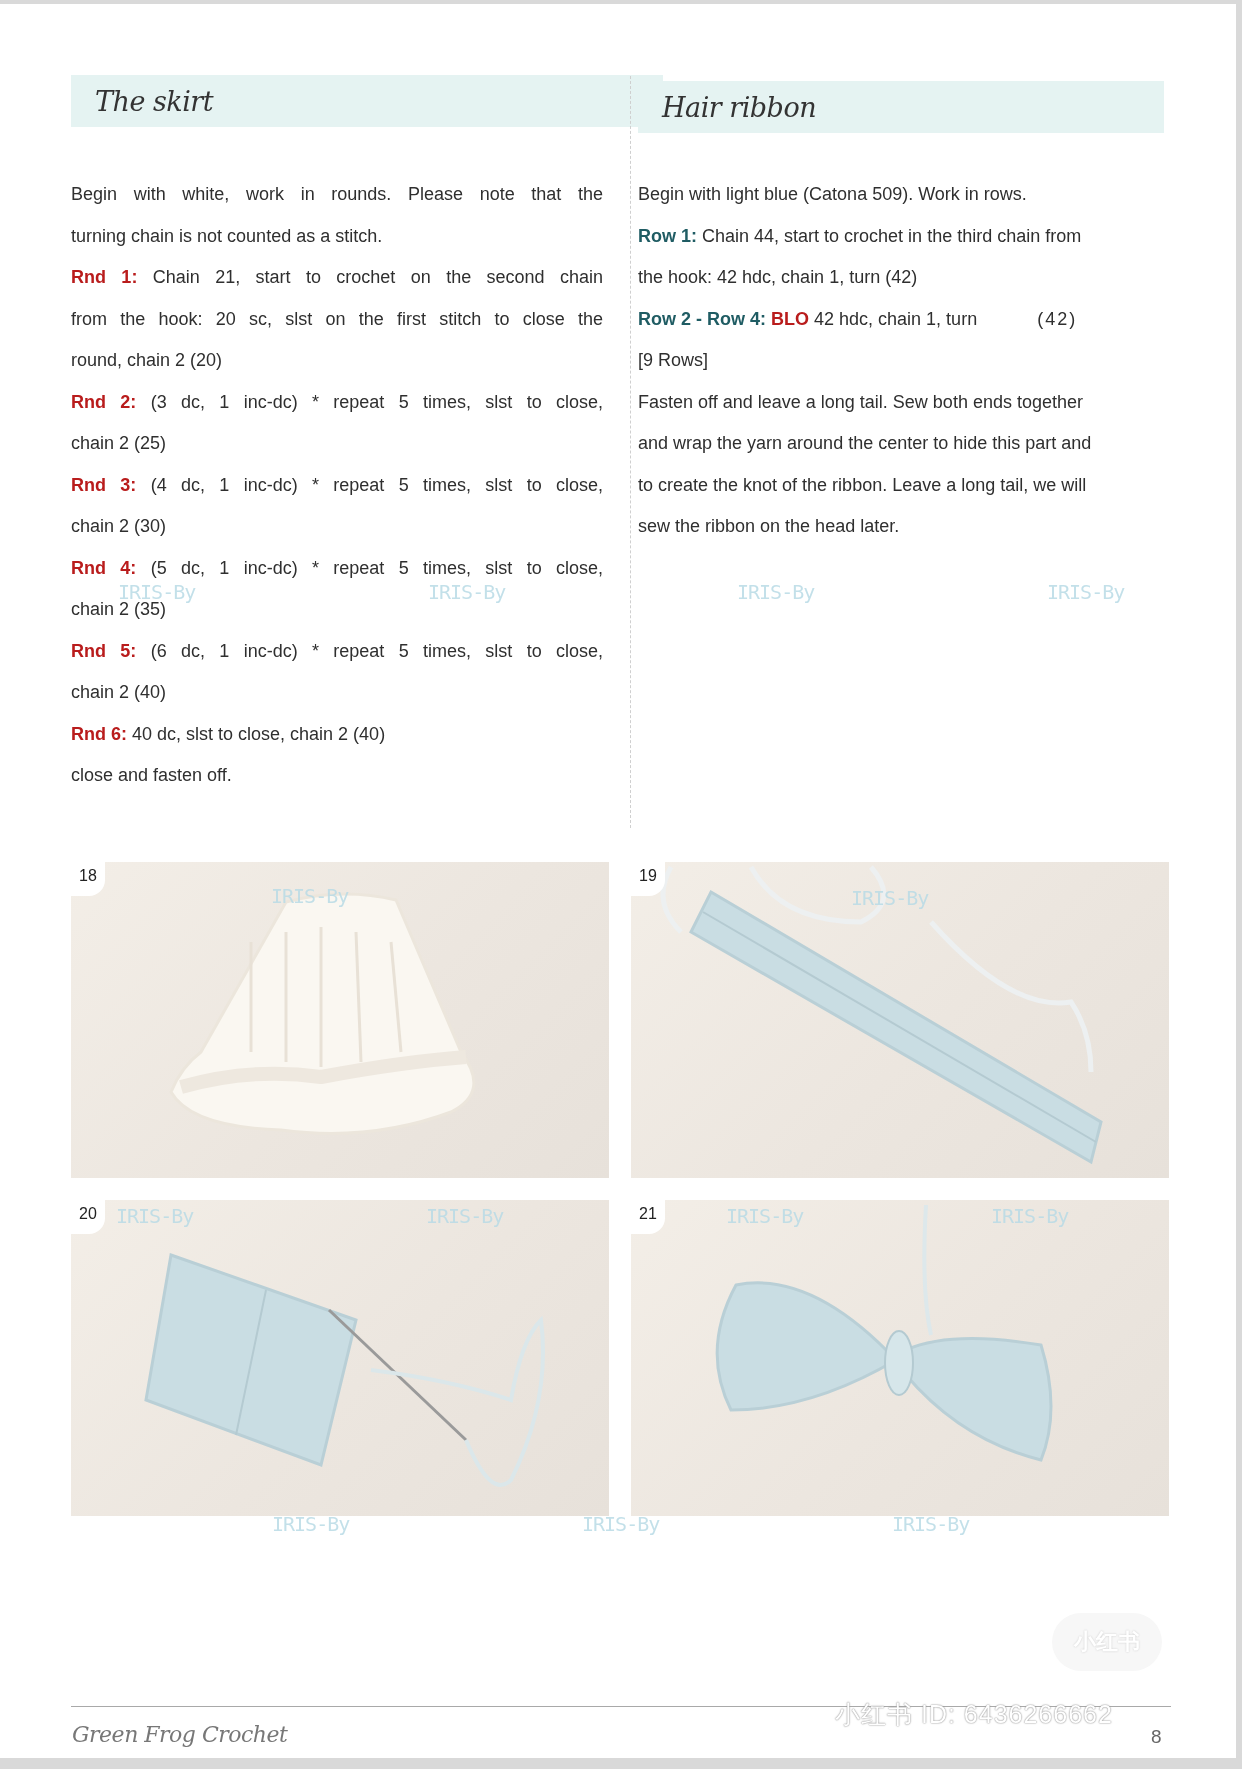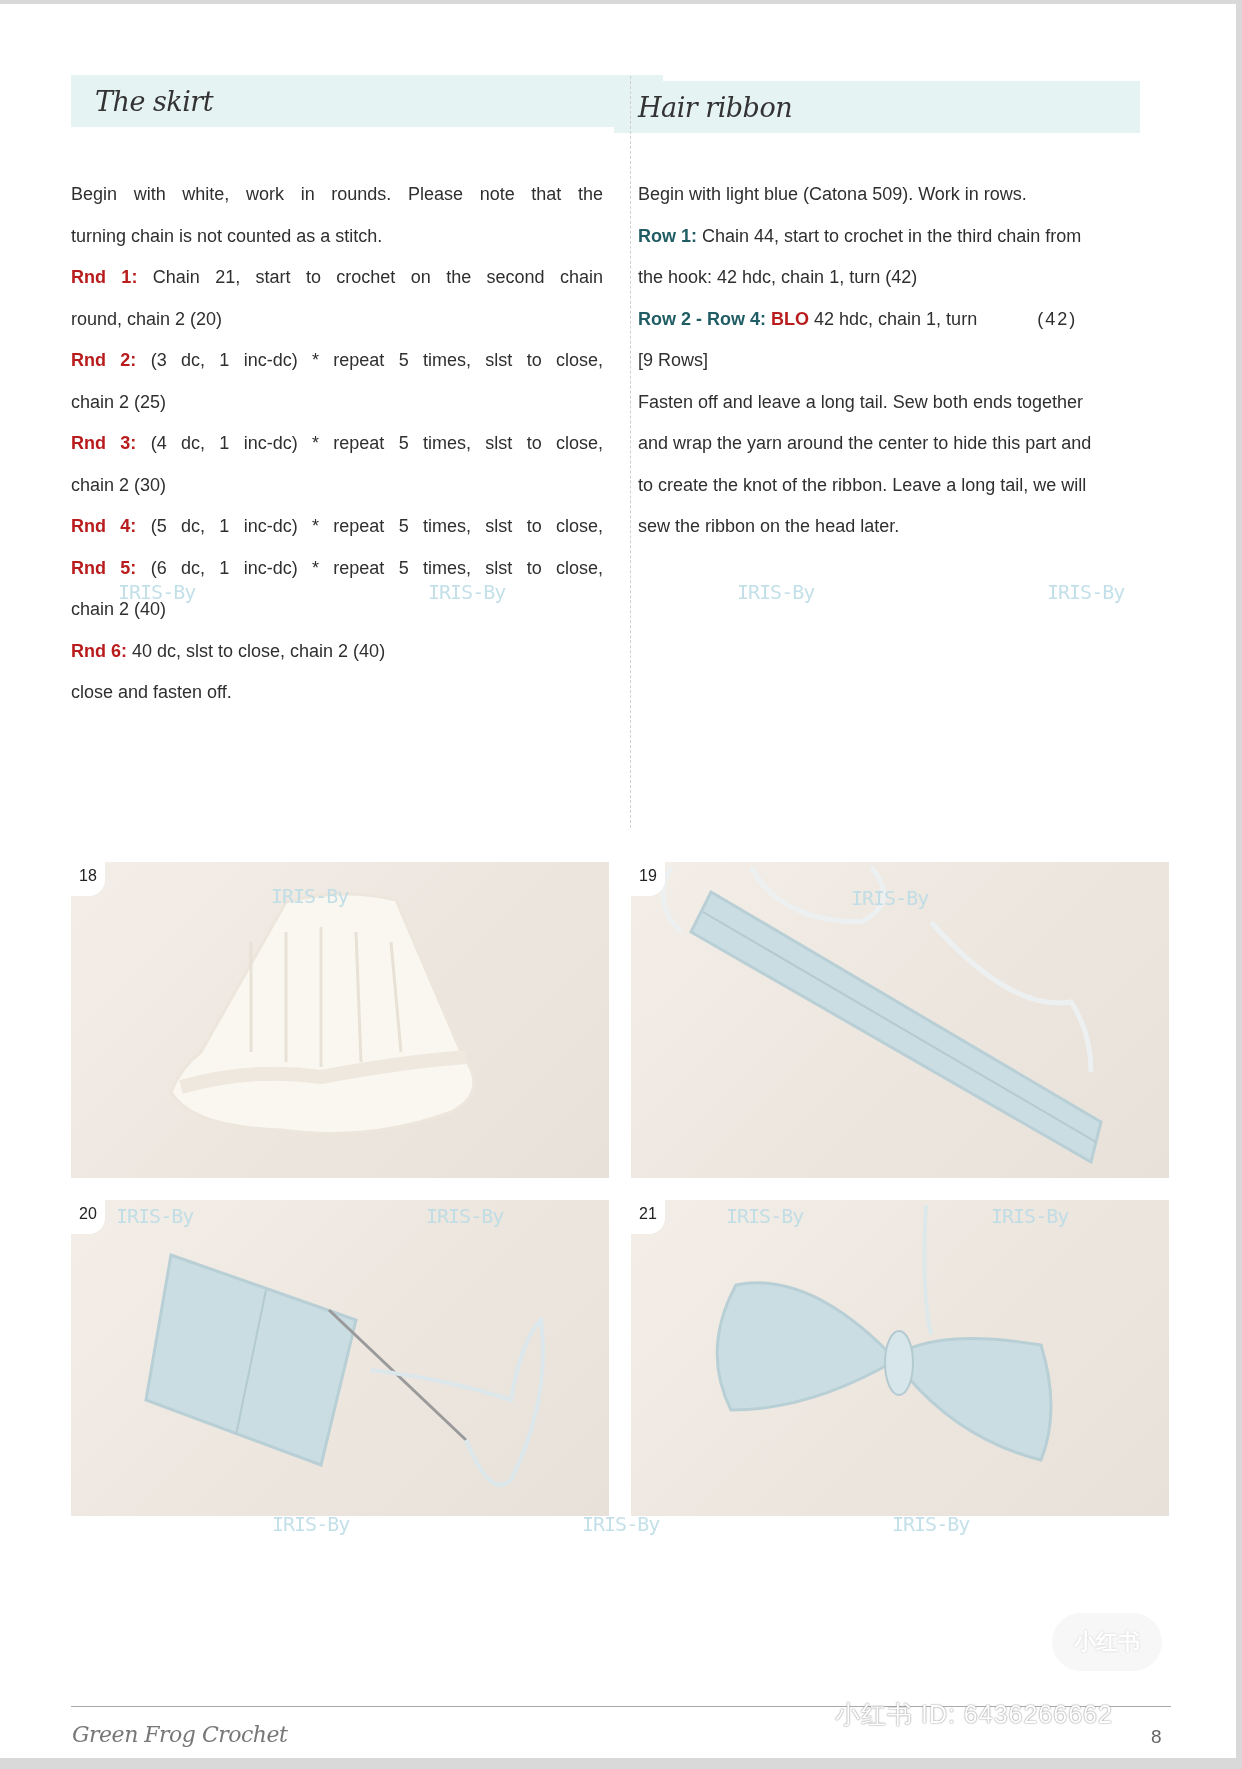--- a/index.html
+++ b/index.html
@@ -16,21 +16,21 @@
   }
   .section-header {
     position: absolute; height: 52px; background: #e5f3f2;
     display: flex; align-items: center; padding-left: 24px; box-sizing: border-box;
   }
   .section-header span {
     font-family: "DejaVu Serif", serif; font-style: italic; font-size: 27px; color: #333;
     letter-spacing: -0.5px;
   }
   #hdr-left { left: 71px; top: 71px; width: 592px; }
-  #hdr-right { left: 614px; top: 77px; width: 526px; text-align: center; }
+  #hdr-right { left: 638px; top: 77px; width: 526px; text-align: center; }
 
   .text-col { position: absolute; font-size: 18px; line-height: 41.5px; color: #2f2f2f; }
   #col-left { left: 71px; top: 170px; width: 532px; text-align: justify; }
   #col-right { left: 638px; top: 170px; width: 535px; }
   .line { display: block; white-space: nowrap; }
   .justify { text-align-last: justify; white-space: normal; }
   .b { font-weight: bold; color: #b91c1c; }
   .teal { font-weight: bold; color: #1f5c63; }
   .count-right { display: inline-block; margin-left: 60px; letter-spacing: 2px; }
 
@@ -76,26 +76,28 @@
   <div class="section-header" id="hdr-right">
     <span>Hair ribbon</span>
   </div>
 
   <div class="col-divider"></div>
 
   <div class="text-col" id="col-left">
       <span class="line justify"><span>Begin with white, work in rounds. Please note that the</span></span>
       <span class="line"><span>turning chain is not counted as a stitch.</span></span>
       <span class="line justify"><span class="b">Rnd 1:</span><span> Chain 21, start to crochet on the second chain</span></span>
+      <span class="line justify"><span>from the hook: 20 sc, slst on the first stitch to close the</span></span>
       <span class="line"><span>round, chain 2 (20)</span></span>
       <span class="line justify"><span class="b">Rnd 2:</span><span> (3 dc, 1 inc-dc) * repeat 5 times, slst to close,</span></span>
       <span class="line"><span>chain 2 (25)</span></span>
       <span class="line justify"><span class="b">Rnd 3:</span><span> (4 dc, 1 inc-dc) * repeat 5 times, slst to close,</span></span>
       <span class="line"><span>chain 2 (30)</span></span>
       <span class="line justify"><span class="b">Rnd 4:</span><span> (5 dc, 1 inc-dc) * repeat 5 times, slst to close,</span></span>
+      <span class="line"><span>chain 2 (35)</span></span>
       <span class="line justify"><span class="b">Rnd 5:</span><span> (6 dc, 1 inc-dc) * repeat 5 times, slst to close,</span></span>
       <span class="line"><span>chain 2 (40)</span></span>
       <span class="line"><span class="b">Rnd 6:</span><span> 40 dc, slst to close, chain 2 (40)</span></span>
       <span class="line"><span>close and fasten off.</span></span>
     </div>
   <div class="text-col" id="col-right">
       <span class="line"><span>Begin with light blue (Catona 509). Work in rows.</span></span>
       <span class="line"><span class="teal">Row 1:</span><span> Chain 44, start to crochet in the third chain from</span></span>
       <span class="line"><span>the hook: 42 hdc, chain 1, turn  (42)</span></span>
       <span class="line"><span class="teal">Row 2 - Row 4:</span><span> </span><span class="b">BLO</span><span> 42 hdc, chain 1, turn</span><span class="count-right">(42)</span></span>

